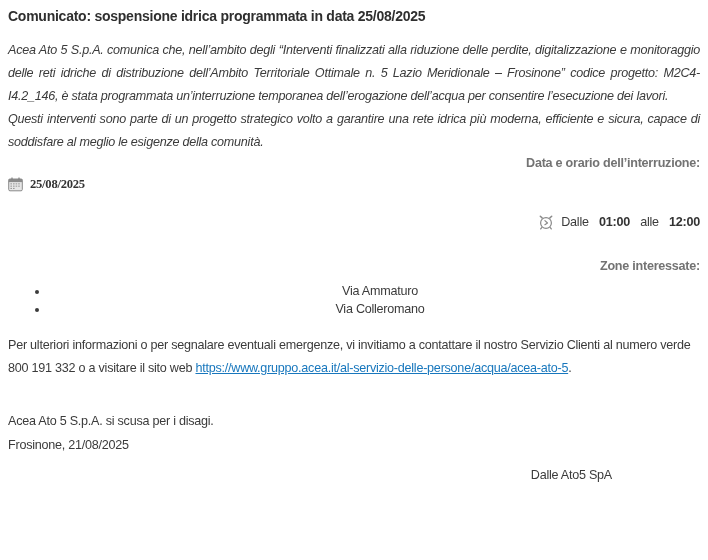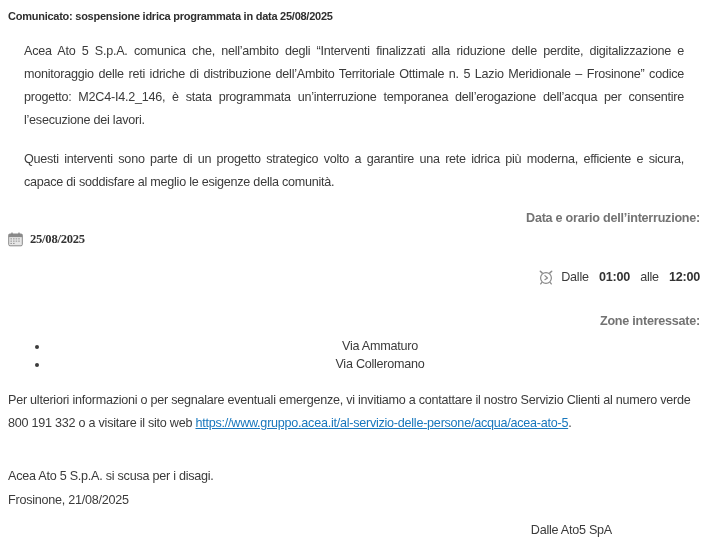--- a/index.html
+++ b/index.html
@@ -9,31 +9,32 @@
     overflow: hidden;
     font-family: "Liberation Sans", sans-serif;
     color: #3b3b3b;
     font-size: 12.6px;
     letter-spacing: -0.25px;
   }
   .doc { padding: 9px 8px 0 8px; }
 
   .title {
     margin: 0;
-    font-size: 11px;
+    font-size: 14px;
     font-weight: bold;
     line-height: 15px;
     color: #2f2f2f;
   }
 
   .paras { margin-top: 15px; }
   .paras p {
-    margin: 16px;
+    margin: 0;
     line-height: 23px;
     text-align: justify;
+    font-style: italic;
   }
 
   .section-heading {
     margin: 0;
     font-weight: bold;
     line-height: 17px;
     color: #737373;
     text-align: right;
   }
   .heading-interruption { margin-top: 1px; }

